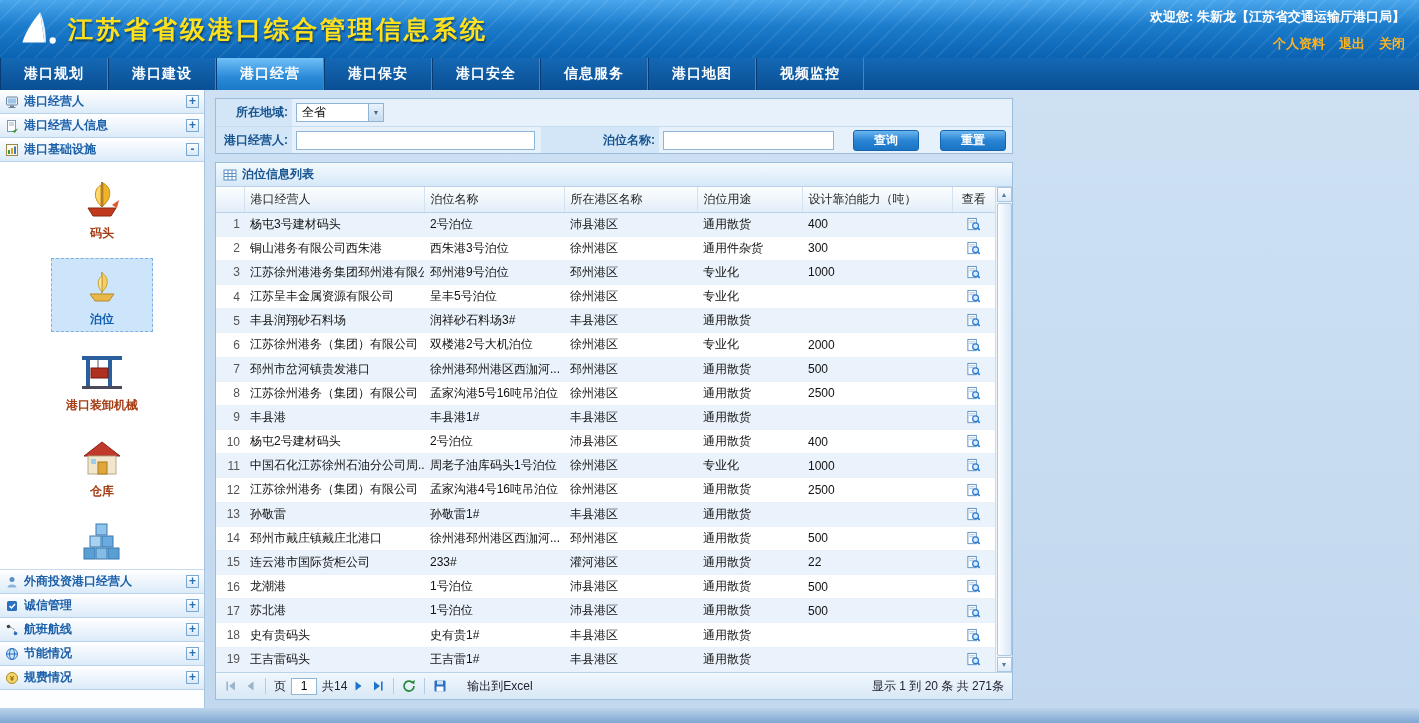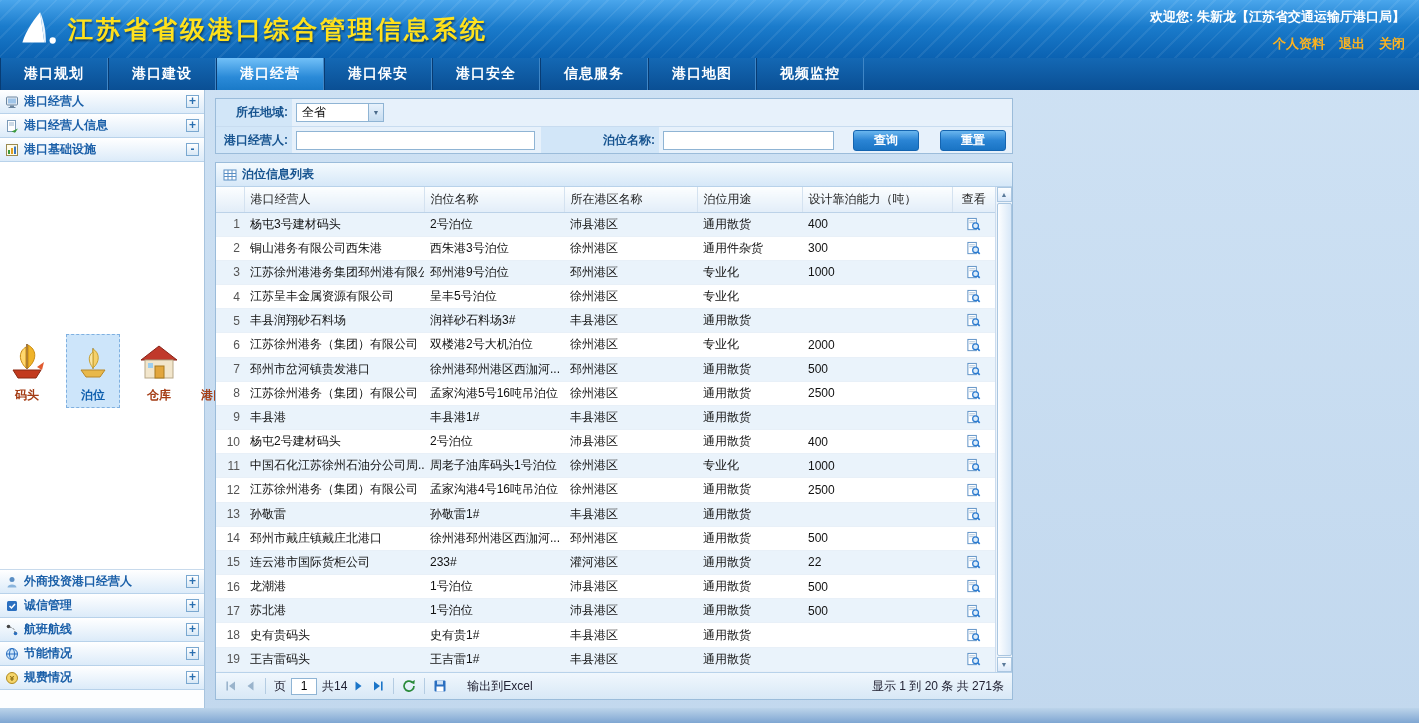--- a/index.html
+++ b/index.html
@@ -31,21 +31,21 @@
   
   .sidebar { width:205px; background:#fdfeff; border-right:1px solid #a8c4de; display:flex; flex-direction:column; }
   .side-item { flex:0 0 24px; height:24px; display:flex; align-items:center; gap:5px; padding:0 5px;
     background:linear-gradient(180deg,#ffffff,#dcebf9); border-bottom:1px solid #b8d2ea; color:#1a5fa8;
     font-size:12px; font-weight:bold; cursor:pointer; }
   .side-label { white-space:nowrap; overflow:hidden; }
   .exp { margin-left:auto; flex:0 0 13px; width:13px; height:13px; border:1px solid #7aa8d0;
     background:linear-gradient(180deg,#ffffff,#d8e8f6); color:#2a6fb0; font-size:12px; line-height:11px; text-align:center; }
   .ico { width:14px; height:14px; flex:0 0 14px; display:inline-block; }
   .ico svg { width:100%; height:100%; display:block; }
-  .facility { height:408px; background:#ffffff; border-bottom:1px solid #c8daec; display:flex; flex-direction:row;
+  .facility { height:408px; background:#ffffff; border-bottom:1px solid #c8daec; display:flex; flex-direction:column;
     align-items:center; padding-top:10px; gap:12px; }
   .fac-item { width:102px; padding:5px 2px 3px; display:flex; flex-direction:column; align-items:center;
     border:1px dashed transparent; cursor:pointer; }
   .fac-item.selected { background:#cde5fa; border:1px dashed #7fb0e0; }
   .fac-ico { width:48px; height:44px; }
   .fac-ico svg { width:100%; height:100%; display:block; }
   .fac-label { font-size:12px; font-weight:bold; margin-top:3px; white-space:nowrap; }
   .side-filler { flex:1; background:#fdfeff; }
 
   
@@ -197,40 +197,40 @@
                 <line x1="24" y1="8" x2="24" y2="29" stroke="#8a6a20"></line>
                 <path d="M24 9 C31 13 31 22 24 28 Z" fill="#f5d06a" stroke="#c8a030"></path>
                 <path d="M24 12 C19 15 19 22 24 28 Z" fill="#fae4a0" stroke="#c8a030"></path>
               </svg>
             </span>
             <div class="fac-label" style="color: rgb(15, 95, 174);">泊位</div>
           </div>
           <div class="fac-item">
             <span class="fac-ico">
               <svg viewBox="0 0 48 44">
-                <path d="M6 20 L24 6 L42 20 Z" fill="#c0392b" stroke="#8a2418"></path>
-                <rect x="10" y="20" width="28" height="18" fill="#f2e6cc" stroke="#b8a888"></rect>
-                <rect x="20" y="26" width="9" height="12" fill="#e2a63d" stroke="#a87a20"></rect>
-                <rect x="13" y="23" width="5" height="5" fill="#9ccef0"></rect>
-              </svg>
-            </span>
-            <div class="fac-label" style="color: rgb(164, 60, 20);">仓库</div>
-          </div>
-          <div class="fac-item">
-            <span class="fac-ico">
-              <svg viewBox="0 0 48 44">
                 <rect x="4" y="6" width="40" height="4" fill="#2a5f9e"></rect>
                 <rect x="8" y="10" width="4" height="26" fill="#2a5f9e"></rect>
                 <rect x="30" y="10" width="4" height="26" fill="#2a5f9e"></rect>
                 <rect x="4" y="36" width="40" height="3" fill="#4a4a5a"></rect>
                 <line x1="20" y1="10" x2="20" y2="18" stroke="#555"></line>
                 <rect x="13" y="18" width="17" height="10" fill="#b03020" stroke="#701810"></rect>
               </svg>
             </span>
             <div class="fac-label" style="color: rgb(164, 60, 20);">港口装卸机械</div>
+          </div>
+          <div class="fac-item">
+            <span class="fac-ico">
+              <svg viewBox="0 0 48 44">
+                <path d="M6 20 L24 6 L42 20 Z" fill="#c0392b" stroke="#8a2418"></path>
+                <rect x="10" y="20" width="28" height="18" fill="#f2e6cc" stroke="#b8a888"></rect>
+                <rect x="20" y="26" width="9" height="12" fill="#e2a63d" stroke="#a87a20"></rect>
+                <rect x="13" y="23" width="5" height="5" fill="#9ccef0"></rect>
+              </svg>
+            </span>
+            <div class="fac-label" style="color: rgb(164, 60, 20);">仓库</div>
           </div>
           <div class="fac-item">
             <span class="fac-ico">
               <svg viewBox="0 0 48 44">
                 <g stroke="#3a78b0">
                   <rect x="6" y="26" width="11" height="11" fill="#5a9fd4"></rect>
                   <rect x="18" y="26" width="11" height="11" fill="#85bce4"></rect>
                   <rect x="30" y="26" width="11" height="11" fill="#5a9fd4"></rect>
                   <rect x="12" y="14" width="11" height="11" fill="#a8d2f0"></rect>
                   <rect x="24" y="14" width="11" height="11" fill="#6aaade"></rect>

